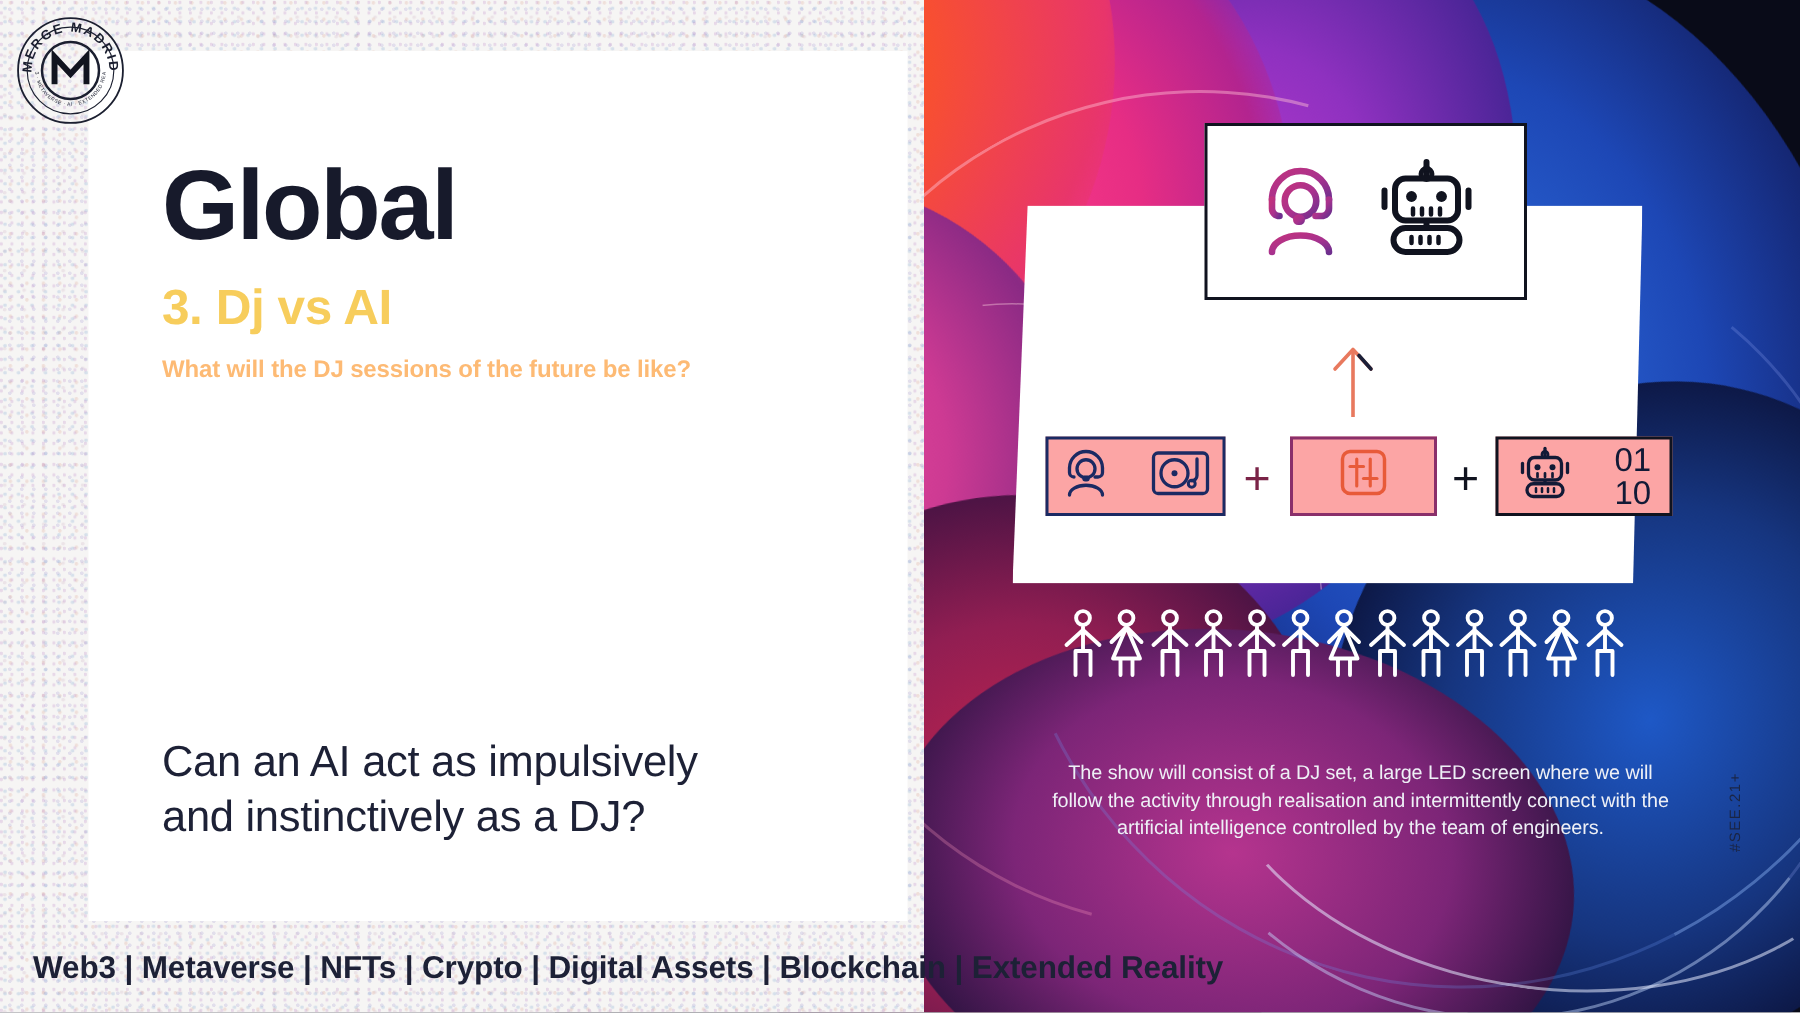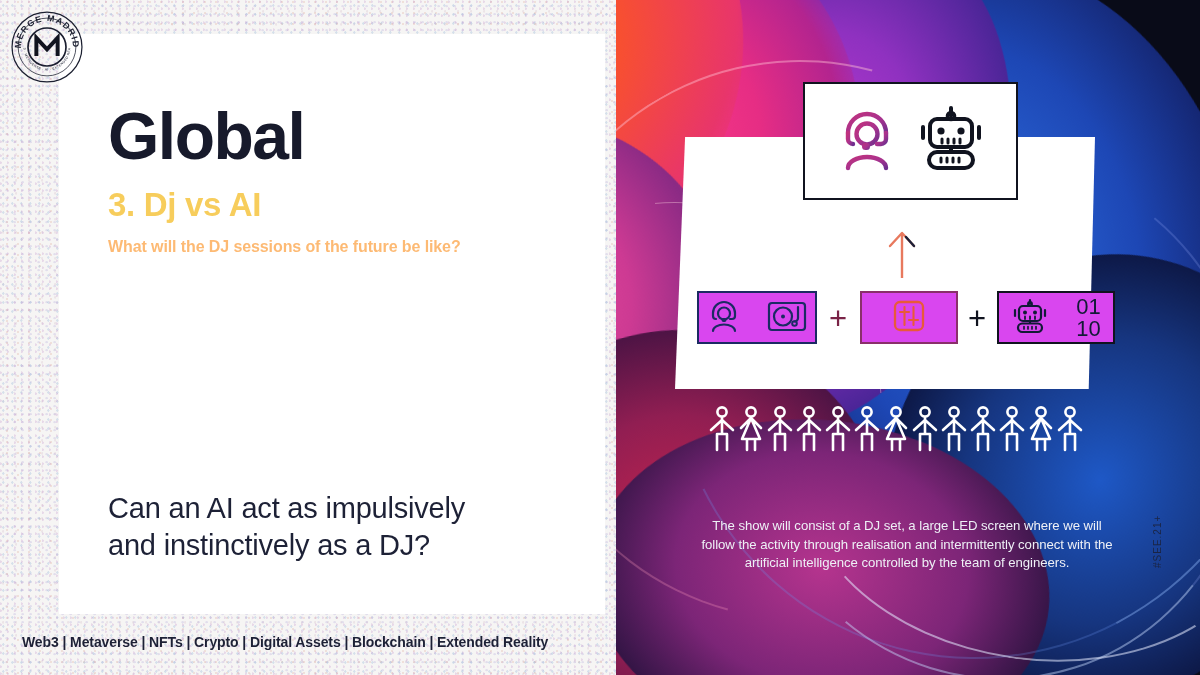--- a/index.html
+++ b/index.html
@@ -123,56 +123,56 @@
   .para1 {
     position:absolute; left:108px; top:313px; width:388px;
     font-size:22.5px; color:#1d2136; line-height:1.28; letter-spacing:-.2px;
   }
   .para2 {
     position:absolute; left:108px; top:490px; width:380px;
     font-size:29px; color:#1d2136; line-height:1.28; letter-spacing:-.2px;
   }
   .footer {
     position:absolute; left:22px; top:634px;
-    font-size:14px; font-weight:700; color:#1d2136; letter-spacing:-.1px;
+    font-size:21px; font-weight:700; color:#1d2136; letter-spacing:-.1px;
   }
 
   
   .panel-big {
     position:absolute; left:675px; top:137px; width:420px; height:252px;
     background:#ffffff;
     clip-path:polygon(2.4% 0%, 100% 0%, 98.5% 100%, 0% 100%);
   }
   .box-top {
     position:absolute; left:803px; top:82px; width:215px; height:118px;
     background:#ffffff; border:2px solid #10131f;
   }
   .box-top .icons { display:flex; align-items:center; justify-content:center; gap:18px; height:100%; }
 
   .arrow-up { position:absolute; left:884px; top:228px; width:36px; height:52px; }
 
   .row-boxes { position:absolute; left:697px; top:291px; width:420px; height:56px; }
-  .rb { position:absolute; background:#d946ef; display:flex; align-items:center; justify-content:center; gap:27px; }
+  .rb { position:absolute; background:#fca5a5; display:flex; align-items:center; justify-content:center; gap:27px; }
   .rb-1 { left:0px;   top:0px; width:120px; height:53px; border:2px solid #1b2a63; }
   .rb-2 { left:163px; top:0px; width:98px;  height:53px; border:2px solid #8a2f6a; }
   .rb-3 { left:300px; top:0px; width:118px; height:53px; border:2px solid #10131f; }
   .plus { position:absolute; font-size:31px; line-height:1; font-weight:400; color:#7a2347; top:12px; }
   .plus-1 { left:132px; }
   .plus-2 { left:271px; color:#10131f; }
   .binary { font-size:22px; font-weight:400; color:#121a36; line-height:1.0; letter-spacing:0px; }
 
   .people { position:absolute; left:708px; top:406px; width:392px; height:46px; display:flex; align-items:flex-end; gap:1px; }
   .people svg { display:block; }
 
   .feat-title {
     position:absolute; left:697px; top:480px; width:420px; text-align:center;
     font-size:19px; font-weight:400; color:#f4d78a; letter-spacing:.2px;
   }
   .feat-body {
-    position:absolute; left:700px; top:517px; width:414px; text-align:center;
+    position:absolute; left:700px; top:506px; width:414px; text-align:center;
     font-size:13.2px; color:#eef0f6; line-height:1.42; letter-spacing:-.05px;
   }
   .edge-text {
     position:absolute; left:1152px; top:568px;
     font-size:10px; color:#1b2036; letter-spacing:1px;
     transform:rotate(-90deg); transform-origin:left top; white-space:nowrap;
     opacity:.85;
   }
 </style>
 </head>

